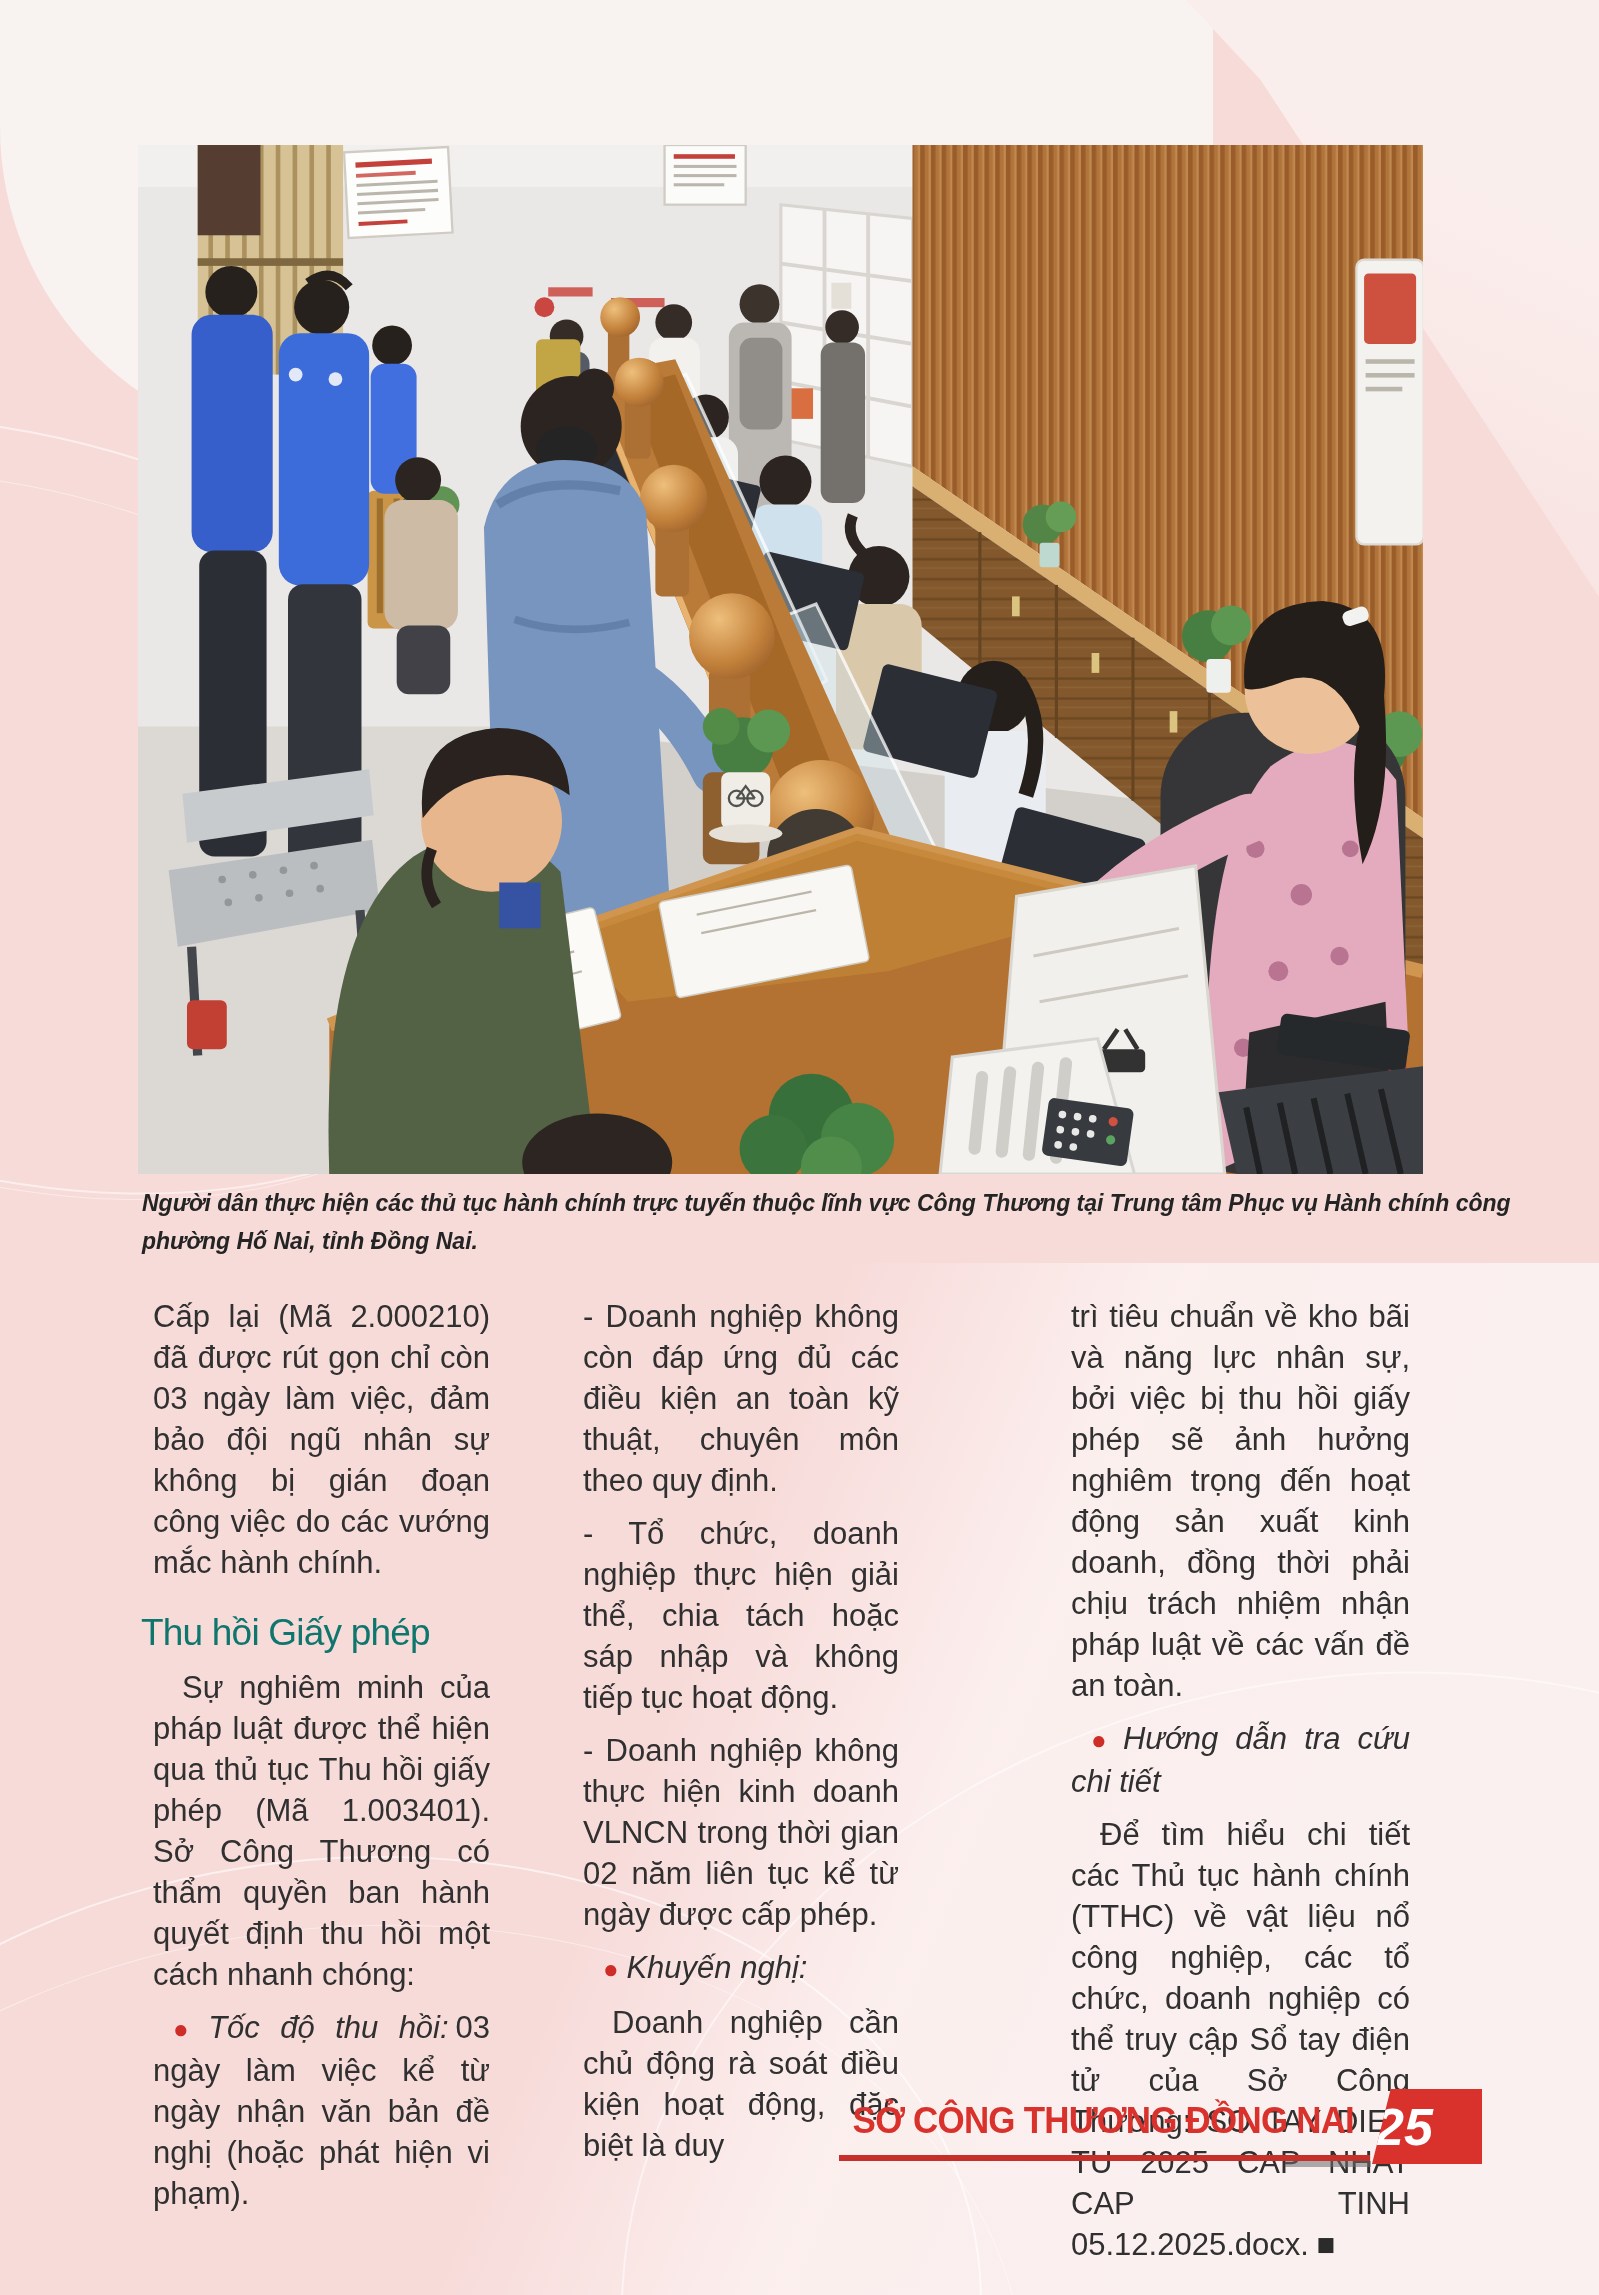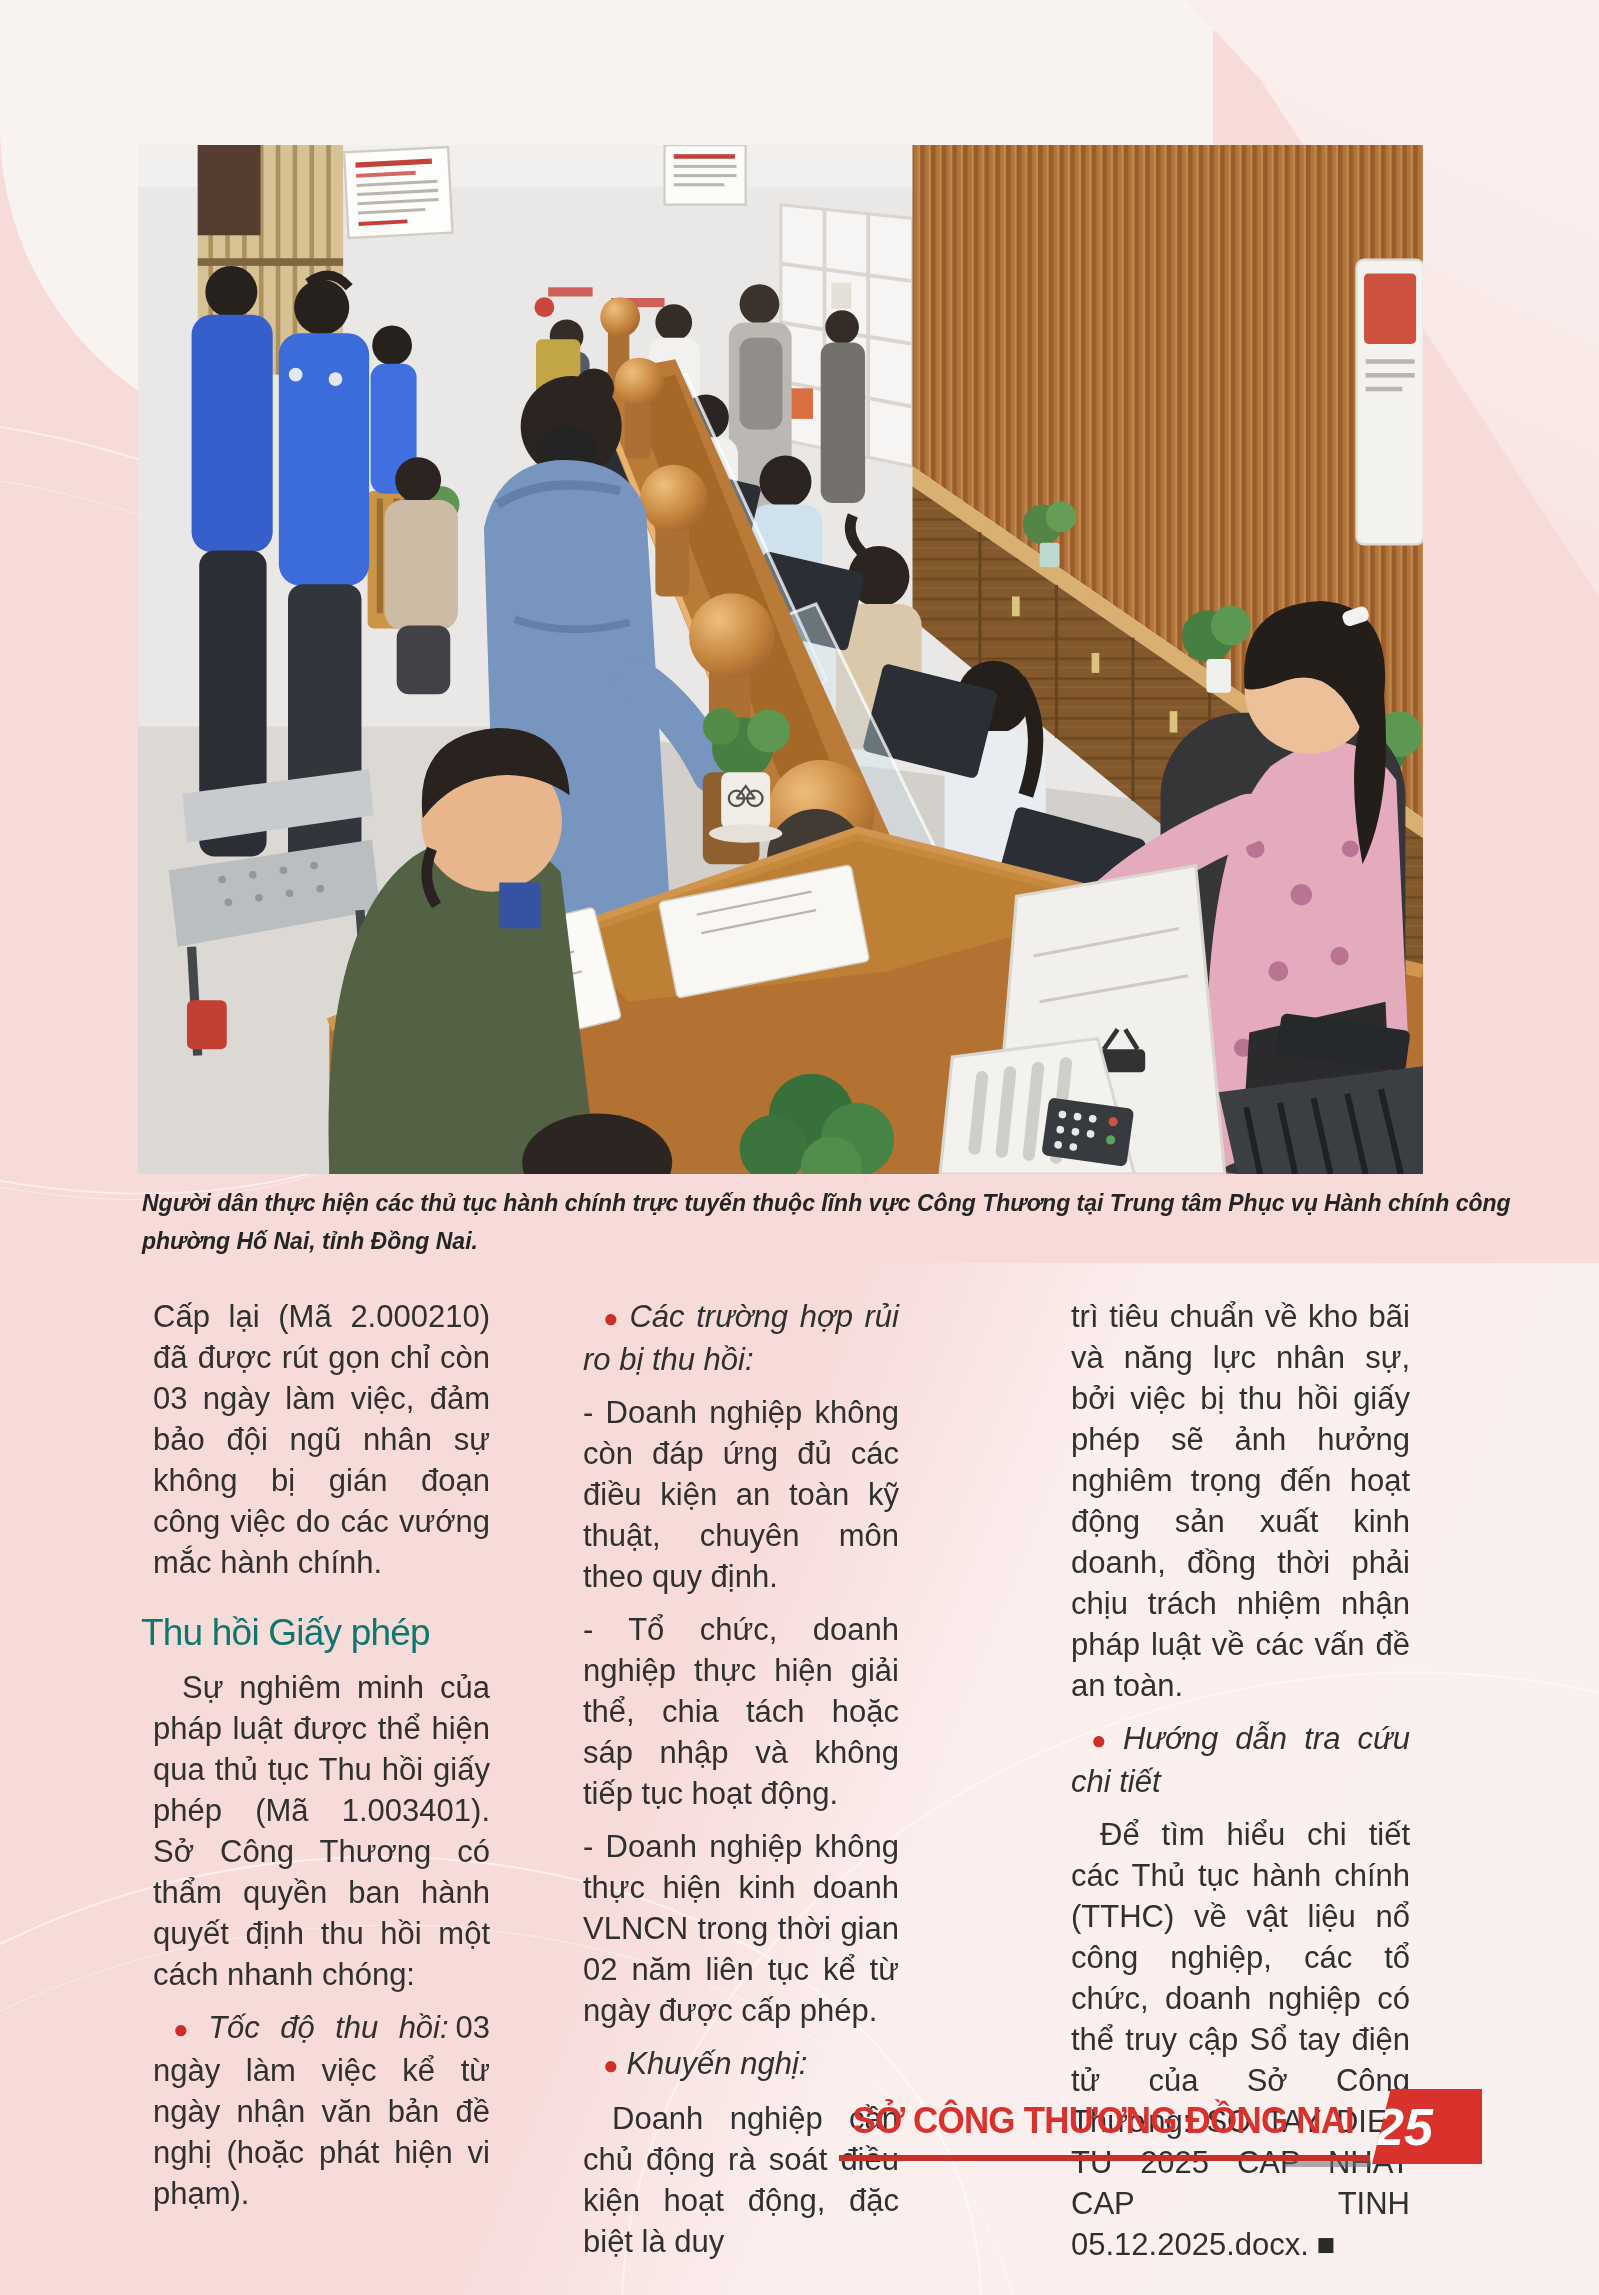--- a/index.html
+++ b/index.html
@@ -461,21 +461,20 @@
   <p class="caption">Người dân thực hiện các thủ tục hành chính trực tuyến thuộc lĩnh vực Công Thương tại Trung tâm Phục vụ Hành chính công phường Hố Nai, tỉnh Đồng Nai.</p>
 
   <div class="col col1">
     <p class="body">Cấp lại (Mã 2.000210) đã được rút gọn chỉ còn 03 ngày làm việc, đảm bảo đội ngũ nhân sự không bị gián đoạn công việc do các vướng mắc hành chính.</p>
     <p class="heading">Thu hồi Giấy phép</p>
     <p class="indent">Sự nghiêm minh của pháp luật được thể hiện qua thủ tục Thu hồi giấy phép (Mã 1.003401). Sở Công Thương có thẩm quyền ban hành quyết định thu hồi một cách nhanh chóng:</p>
     <p class="bullet-para"><span class="dot">●</span><span class="lbl">Tốc độ thu hồi:</span><span>03 ngày làm việc kể từ ngày nhận văn bản đề nghị (hoặc phát hiện vi phạm).</span></p>
   </div>
 
   <div class="col col2">
-    <p class="bullet-para"><span class="dot">●</span><span class="lbl">Các trường hợp rủi ro bị thu hồi:</span></p>
     <p>- Doanh nghiệp không còn đáp ứng đủ các điều kiện an toàn kỹ thuật, chuyên môn theo quy định.</p>
     <p>- Tổ chức, doanh nghiệp thực hiện giải thể, chia tách hoặc sáp nhập và không tiếp tục hoạt động.</p>
     <p>- Doanh nghiệp không thực hiện kinh doanh VLNCN trong thời gian 02 năm liên tục kể từ ngày được cấp phép.</p>
     <p class="bullet-para"><span class="dot">●</span><span class="lbl">Khuyến nghị:</span></p>
     <p class="indent">Doanh nghiệp cần chủ động rà soát điều kiện hoạt động, đặc biệt là duy</p>
   </div>
 
   <div class="col col3">
     <p>trì tiêu chuẩn về kho bãi và năng lực nhân sự, bởi việc bị thu hồi giấy phép sẽ ảnh hưởng nghiêm trọng đến hoạt động sản xuất kinh doanh, đồng thời phải chịu trách nhiệm nhận pháp luật về các vấn đề an toàn.</p>
     <p class="bullet-para"><span class="dot">●</span><span class="lbl">Hướng dẫn tra cứu chi tiết</span></p>

